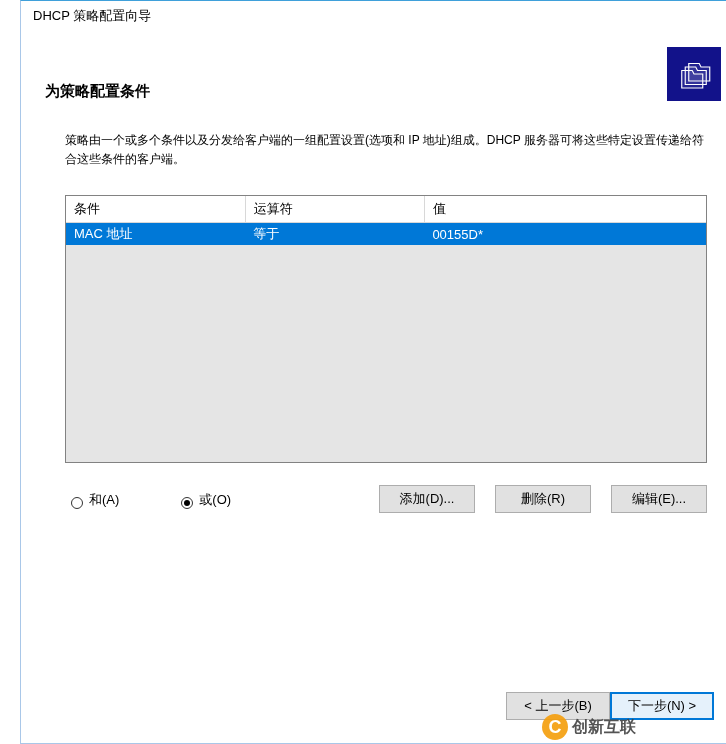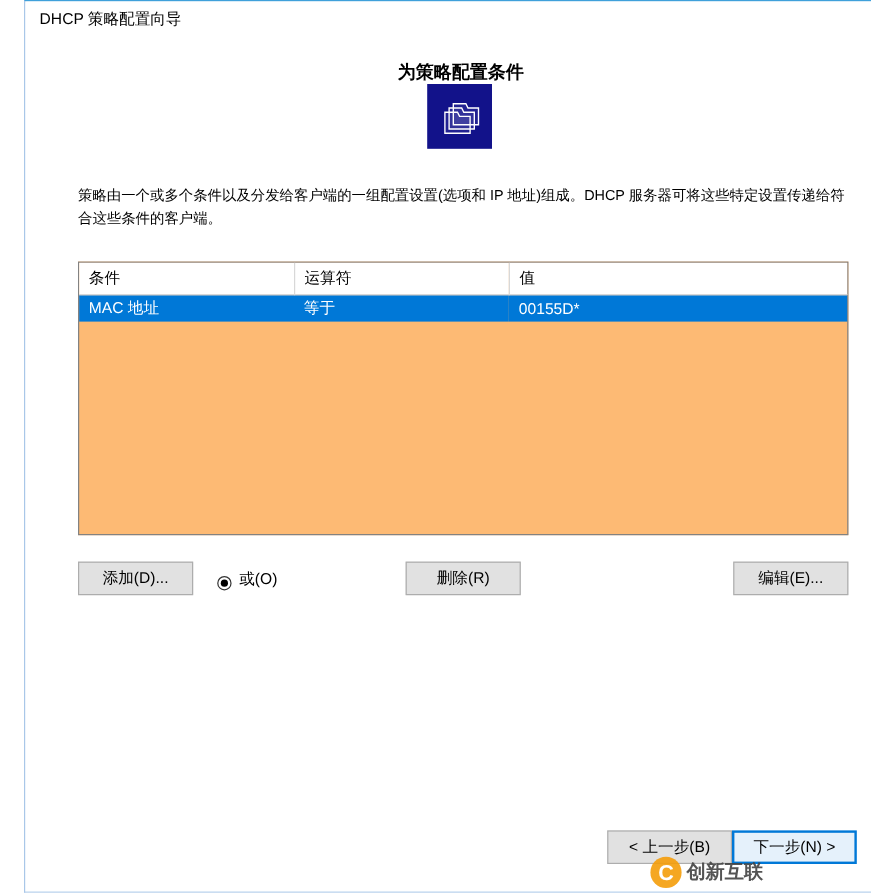--- a/index.html
+++ b/index.html
@@ -13,38 +13,38 @@
       color: #000;
     }
     .window { width: 724px; height: 744px; border: 1px solid #a9c7e8; border-top: 1px solid #3fa0da; background: #fff; margin-left: 20px; }
     .titlebar {
       height: 28px;
       padding: 6px 10px 0 12px;
       font-size: 13px;
       color: #000;
     }
     .content { padding: 18px 20px 0 24px; }
-    .header-row { display: flex; align-items: center; flex-direction: column; }
+    .header-row { display: flex; align-items: flex-end; }
     .heading { font-size: 15px; font-weight: bold; flex: 1; padding-top: 4px; }
     .icon-box {
       width: 54px; height: 54px;
       background: #12128a;
       display: flex; align-items: center; justify-content: center;
       margin-right: 2px;
     }
     .icon-box svg { width: 42px; height: 42px; }
     .body { padding: 30px 16px 0 20px; }
     .para { line-height: 1.6; margin-bottom: 26px; font-size: 12px; }
     .info-row { display: flex; align-items: flex-start; margin-bottom: 14px; }
     .info-icon { width: 16px; height: 16px; margin-right: 10px; margin-top: 2px; flex-shrink: 0; }
     .info-text { line-height: 1.6; font-size: 13px; }
     .table-wrap {
       border: 1px solid #828282;
-      height: 228px;
-      background: #fdba74;
+      height: 268px;
+      background: #e5e5e5;
       margin-bottom: 28px;
     }
     .table { width: 100%; border-collapse: collapse; }
     .table th {
       background: #fff;
       border: 1px solid #d8d8d8;
       border-top: none;
       padding: 4px 8px;
       text-align: left;
       font-weight: normal;
@@ -63,21 +63,21 @@
     .col-op { width: 28%; }
     .col-val { width: 44%; }
     .radio-row { display: flex; align-items: center; gap: 62px; margin-bottom: 10px; }
     .radio-group { display: flex; align-items: flex-end; gap: 6px; cursor: pointer; }
     .radio-outer {
       width: 12px; height: 12px; border-radius: 50%;
       border: 1px solid #333; display: inline-flex; align-items: center; justify-content: center;
       background: #fff;
     }
     .radio-dot { width: 6px; height: 6px; border-radius: 50%; background: #000; }
-    .action-row { display: flex; justify-content: space-between; gap: 20px; margin-top: -34px; }
+    .action-row { display: flex; justify-content: flex-end; gap: 20px; margin-top: -34px; }
     .btn {
       min-width: 96px; height: 28px;
       border: 1px solid #adadad; background: #e1e1e1;
       font-size: 13px; padding: 2px 14px;
       cursor: pointer;
       font-family: inherit;
     }
     .wiz-row {
       position: absolute;
       bottom: 24px; right: 12px;

